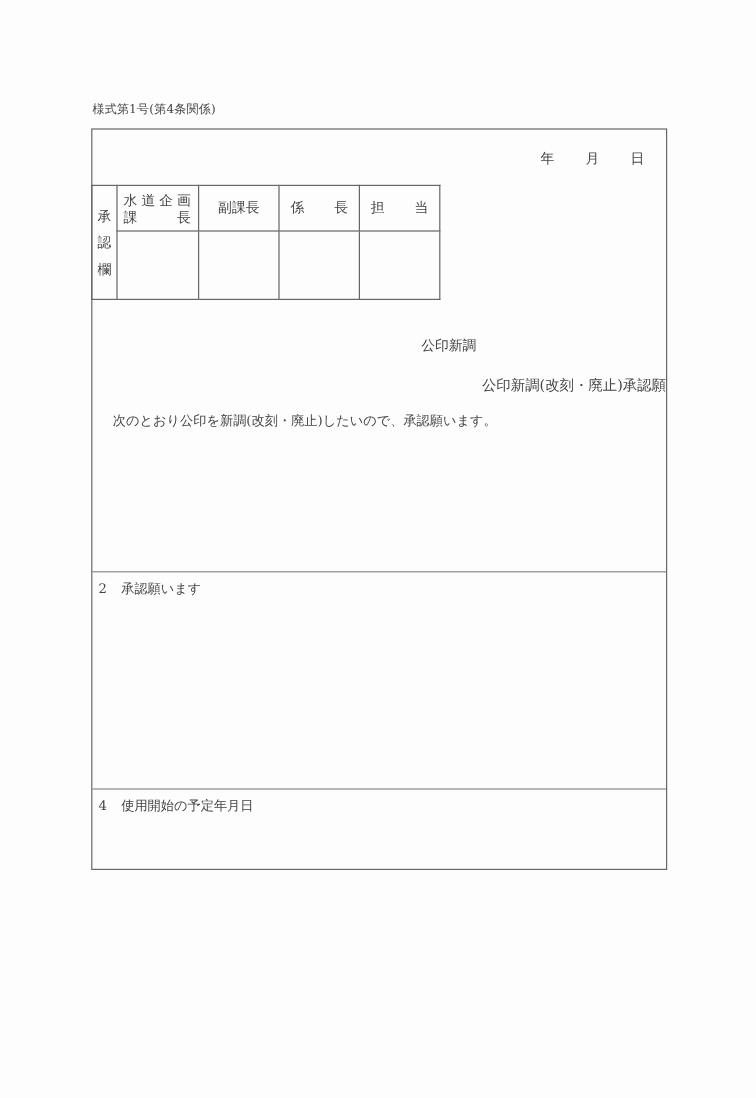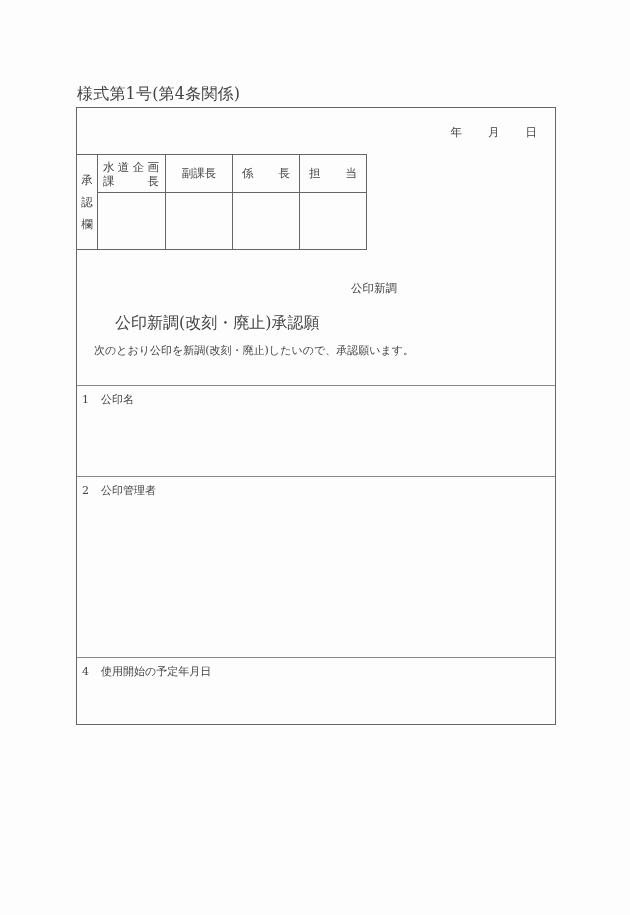--- a/index.html
+++ b/index.html
@@ -1,38 +1,38 @@
 <!DOCTYPE html>
 <html><head>
 <meta charset="utf-8">
 <style>
   html, body { margin: 0; padding: 0; background: #ffffff; }
   body { width: 630px; height: 915px; position: relative; font-family: "DejaVu Serif", "Liberation Serif", serif; color: #333; overflow: hidden; }
   .page { position: absolute; left: 0; top: 0; width: 630px; height: 915px; background: #fdfdfd; }
-  .form-label { position: absolute; left: 77px; top: 84px; font-size: 16px; letter-spacing: 0.2px; color: #444; }
+  .form-label { position: absolute; left: 77px; top: 84px; font-size: 10px; letter-spacing: 0.2px; color: #444; }
   .frame { position: absolute; left: 76px; top: 107px; width: 480px; height: 618px; border: 1.3px solid #666; box-sizing: border-box; }
   .date { position: absolute; right: 18px; top: 17px; font-size: 11.5px; color: #444; display: flex; gap: 0; }
   .date span { display: inline-block; }
   .date .y { margin-right: 26px; }
   .date .m { margin-right: 26px; }
   .approval { position: absolute; left: -1px; top: 46px; border-collapse: collapse; }
   .approval td { border: 1.2px solid #666; padding: 0; font-size: 11.5px; color: #444; text-align: center; vertical-align: middle; }
   .approval .vlabel { width: 20px; height: 94px; line-height: 22px; }
   .approval .vlabel span { display: block; }
   .approval .h { height: 37px; }
   .approval .c1 { width: 67px; }
   .approval .c2 { width: 66px; margin-top: 37px; }
   .approval .c3 { width: 66px; }
   .approval .c4 { width: 66px; }
   .approval .b { height: 56px; }
   .c1 .l1 { display: flex; justify-content: space-between; padding: 0 6px 0 5px; line-height: 14px; }
   .c1 .l2 { display: flex; justify-content: space-between; padding: 0 6px 0 5px; line-height: 14px; }
   .spread { display: flex; justify-content: space-between; padding: 0 9px; }
   .manager { position: absolute; left: 274px; top: 173px; font-size: 11.5px; color: #444; }
-  .title { position: absolute; left: 0; width: 100%; top: 205px; text-align: left; font-size: 16px; color: #444; padding-left: 38px; box-sizing: border-box; }
+  .title { position: absolute; left: 0; width: 100%; top: 205px; text-align: right; font-size: 12px; color: #444; padding-left: 38px; box-sizing: border-box; }
   .request { position: absolute; left: 17px; top: 235px; font-size: 11px; color: #444; }
   .section { position: absolute; left: 0; width: 100%; border-top: 1.4px solid #888; box-sizing: border-box; }
   .section .lbl { position: absolute; left: 5px; top: 6px; font-size: 11px; color: #444; }
   .section .lbl .num { display: inline-block; width: 19px; }
 </style>
 </head>
 <body>
 
 <div class="page">
   <div class="form-label">様式第1号(第4条関係)</div>
@@ -84,28 +84,23 @@
         <td class="b"></td>
         <td class="b"></td>
       </tr>
     </tbody>
       </table>
 
     <div class="manager">公印新調</div>
     <div class="title">公印新調(改刻・廃止)承認願</div>
     <div class="request">次のとおり公印を新調(改刻・廃止)したいので、承認願います。</div>
 
-    <div class="section" style="top:277px;height:91px;">
-      <div class="lbl">
-        <span class="num">1</span><span>公印名</span>
-      </div>
-    </div>
     <div class="section" style="top:368px;height:113px;">
       <div class="lbl">
-        <span class="num">2</span><span>公印管理者</span>
+        <span class="num">2</span><span>承認願います</span>
       </div>
     </div>
     <div class="section" style="top:549px;height:67px;">
       <div class="lbl">
         <span class="num">4</span><span>使用開始の予定年月日</span>
       </div>
     </div>
   </div>
 </div>
 

